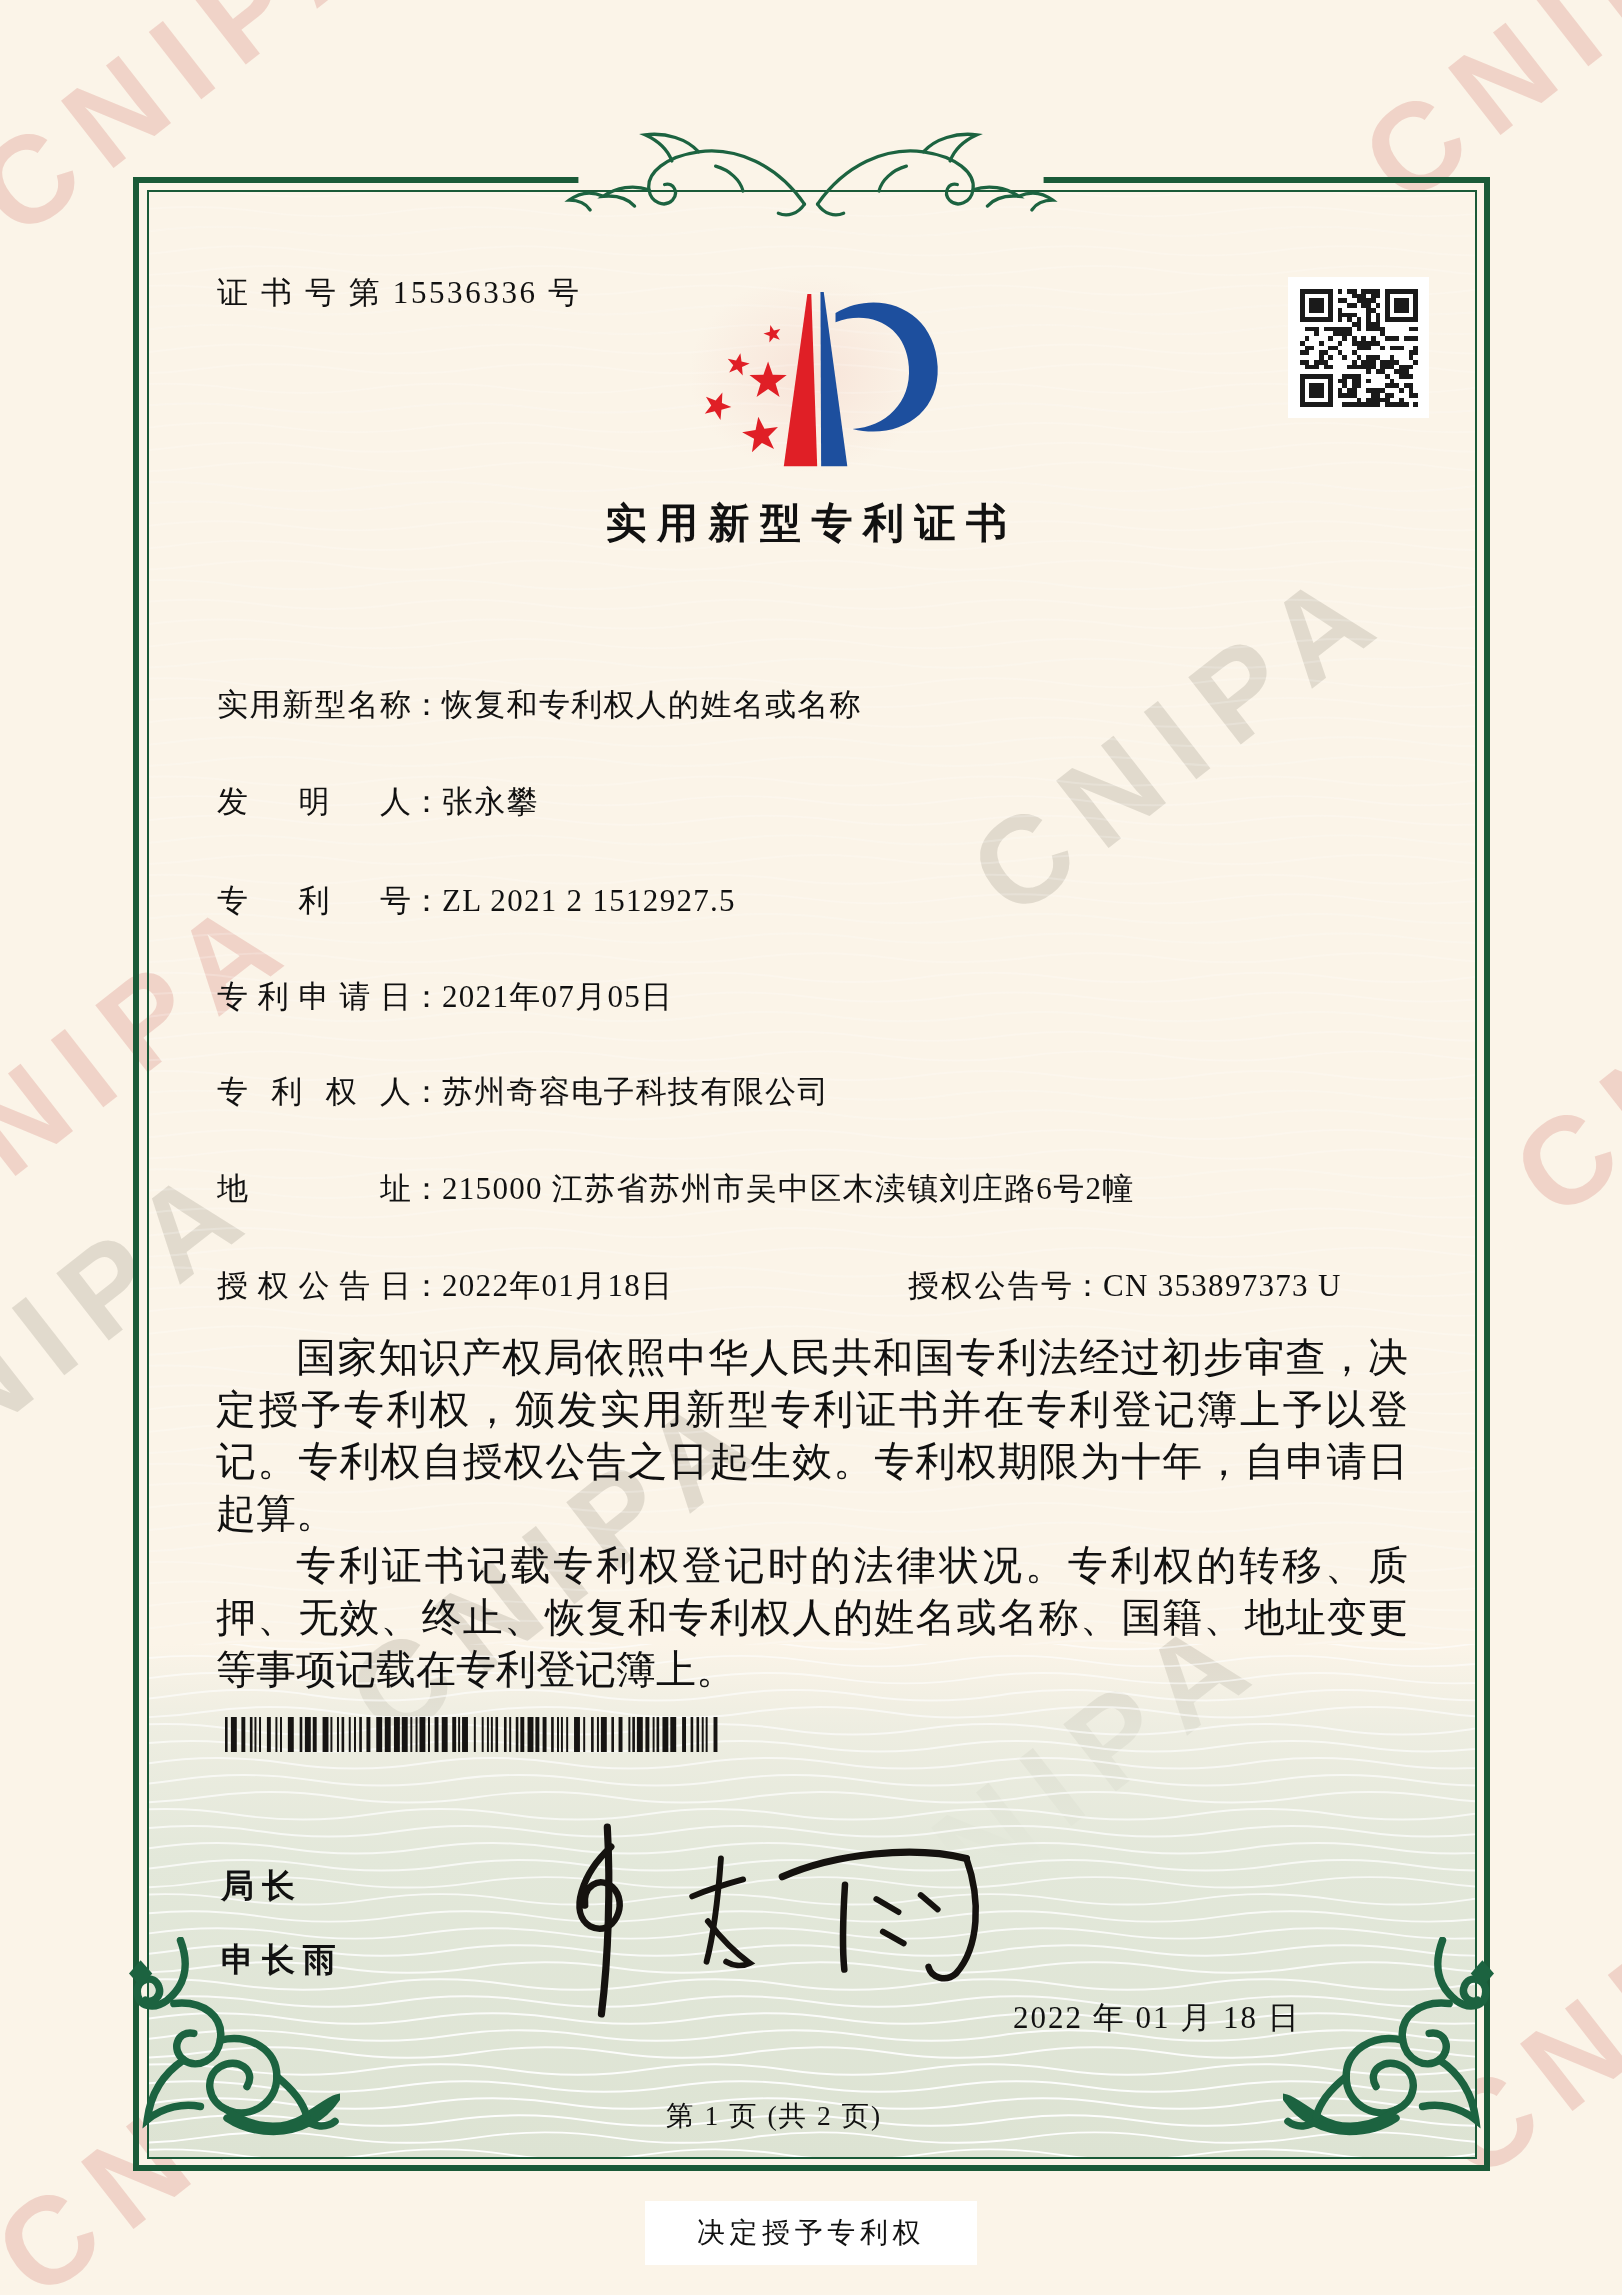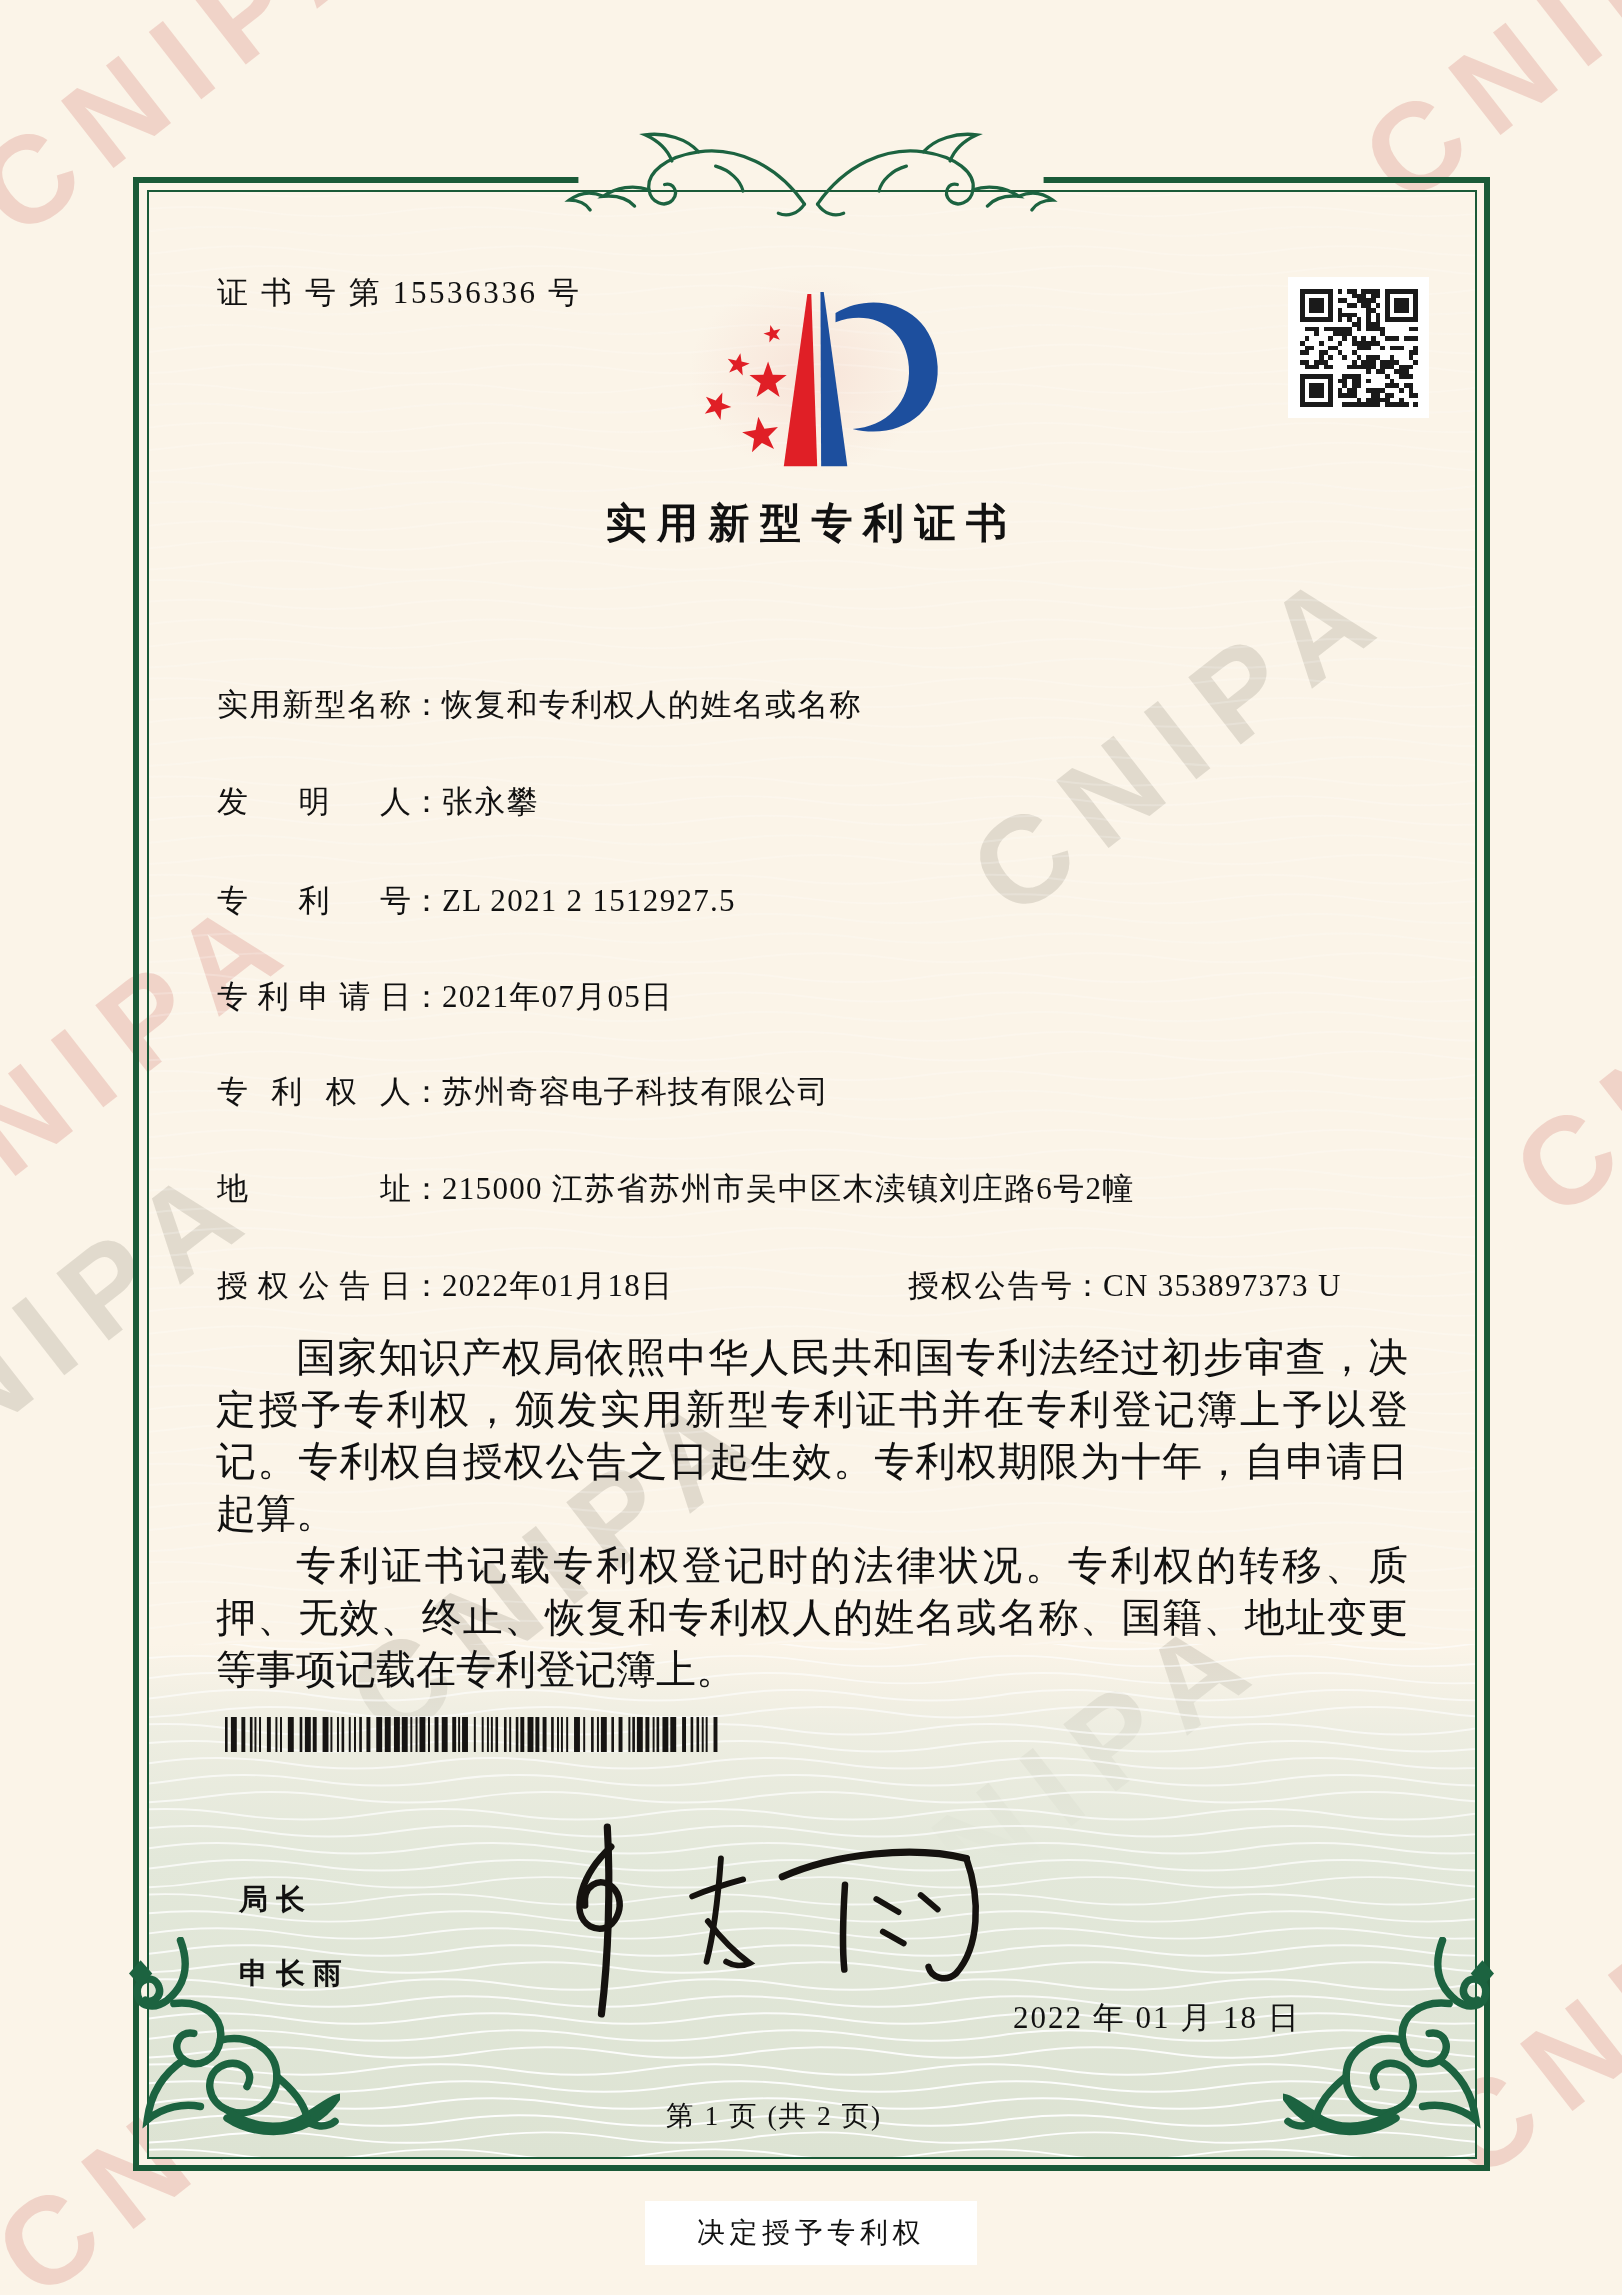--- a/index.html
+++ b/index.html
@@ -53,21 +53,21 @@
   .field-group2{position:absolute; left:691px; top:0; white-space:nowrap;}
   
   .body-text{
     position:absolute; left:216px; top:1332px; width:1192px;
     font-size:40px; line-height:52px; text-align:justify;
   }
   .body-text p{margin:0; text-indent:2em;}
   
   .barcode{position:absolute; left:225px; top:1717px; width:499px; height:35px;}
   
-  .officer{position:absolute; left:239px; font-size:29px; font-weight:bold; letter-spacing:7.9px;margin-top:16px;}
+  .officer{position:absolute; left:221px; font-size:33px; font-weight:bold; letter-spacing:7.9px;}
   .signature{position:absolute; left:556px; top:1805px; width:497px; height:222px;}
   .issue-date{position:absolute; left:1013px; top:1997px; font-size:31px; letter-spacing:2px;}
   .page-info{position:absolute; left:666px; top:2098px; font-size:27.5px; letter-spacing:2px;}
   
   .footer-box{
     position:absolute; left:645px; top:2201px; width:332px; height:64px;
     background:#fff; display:flex; align-items:center; justify-content:center;
   }
   .footer-note{font-size:28px; letter-spacing:4.6px;}
 </style>

